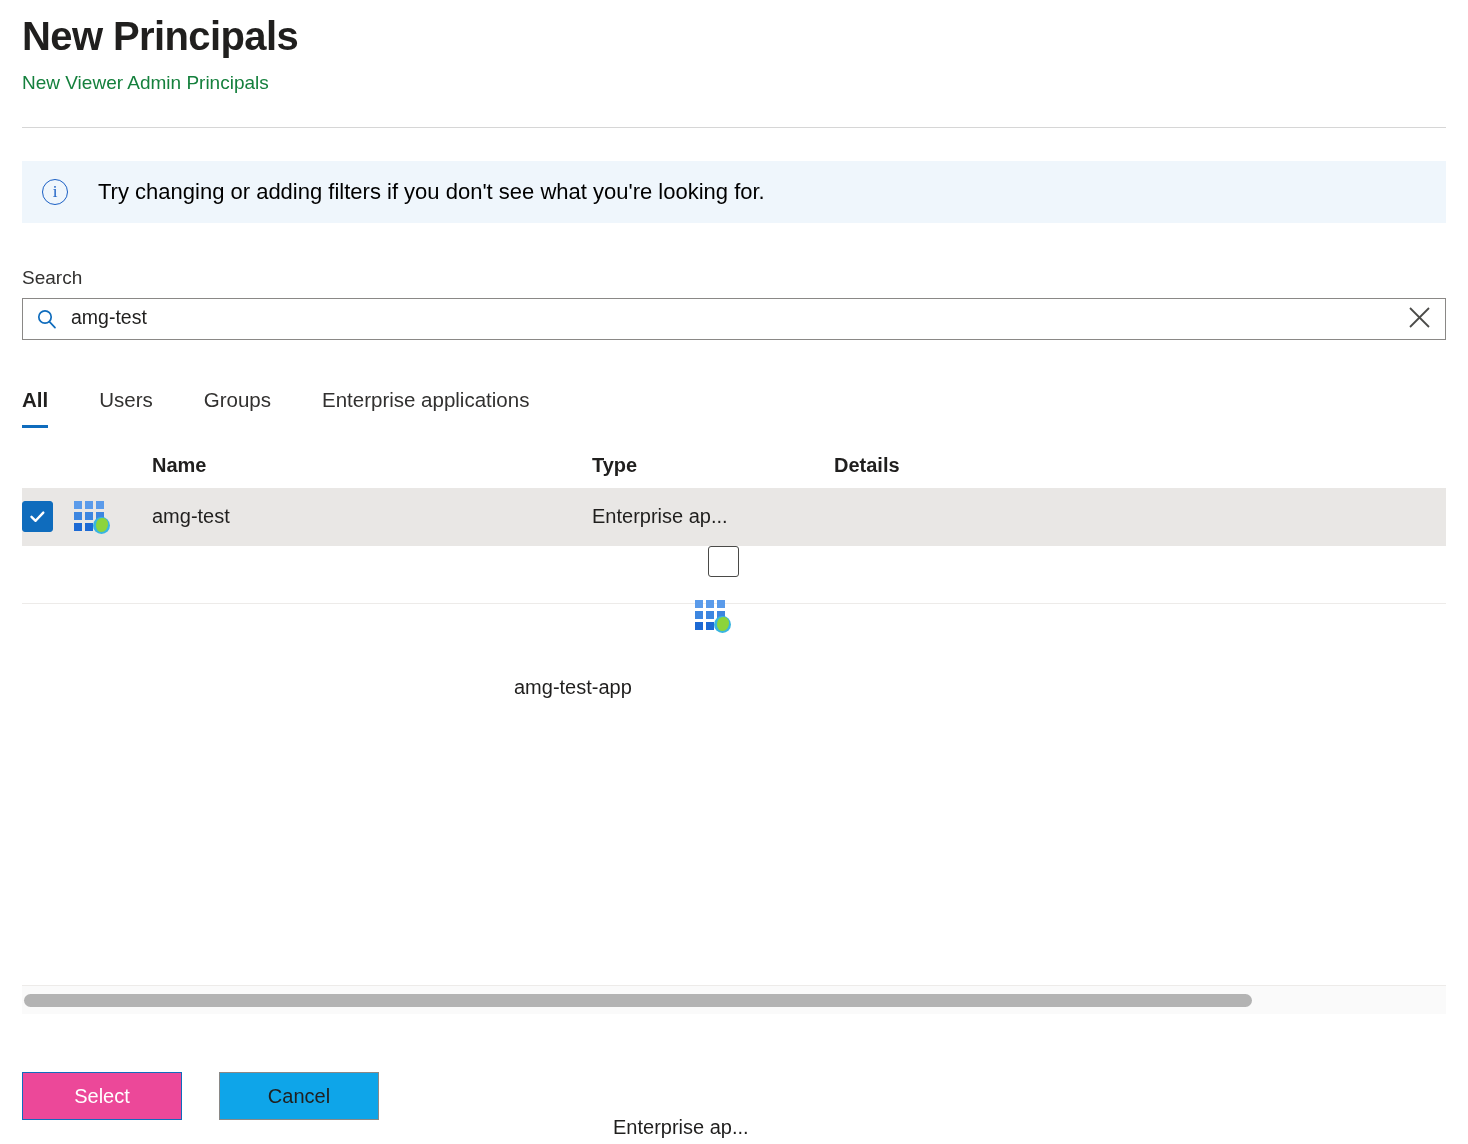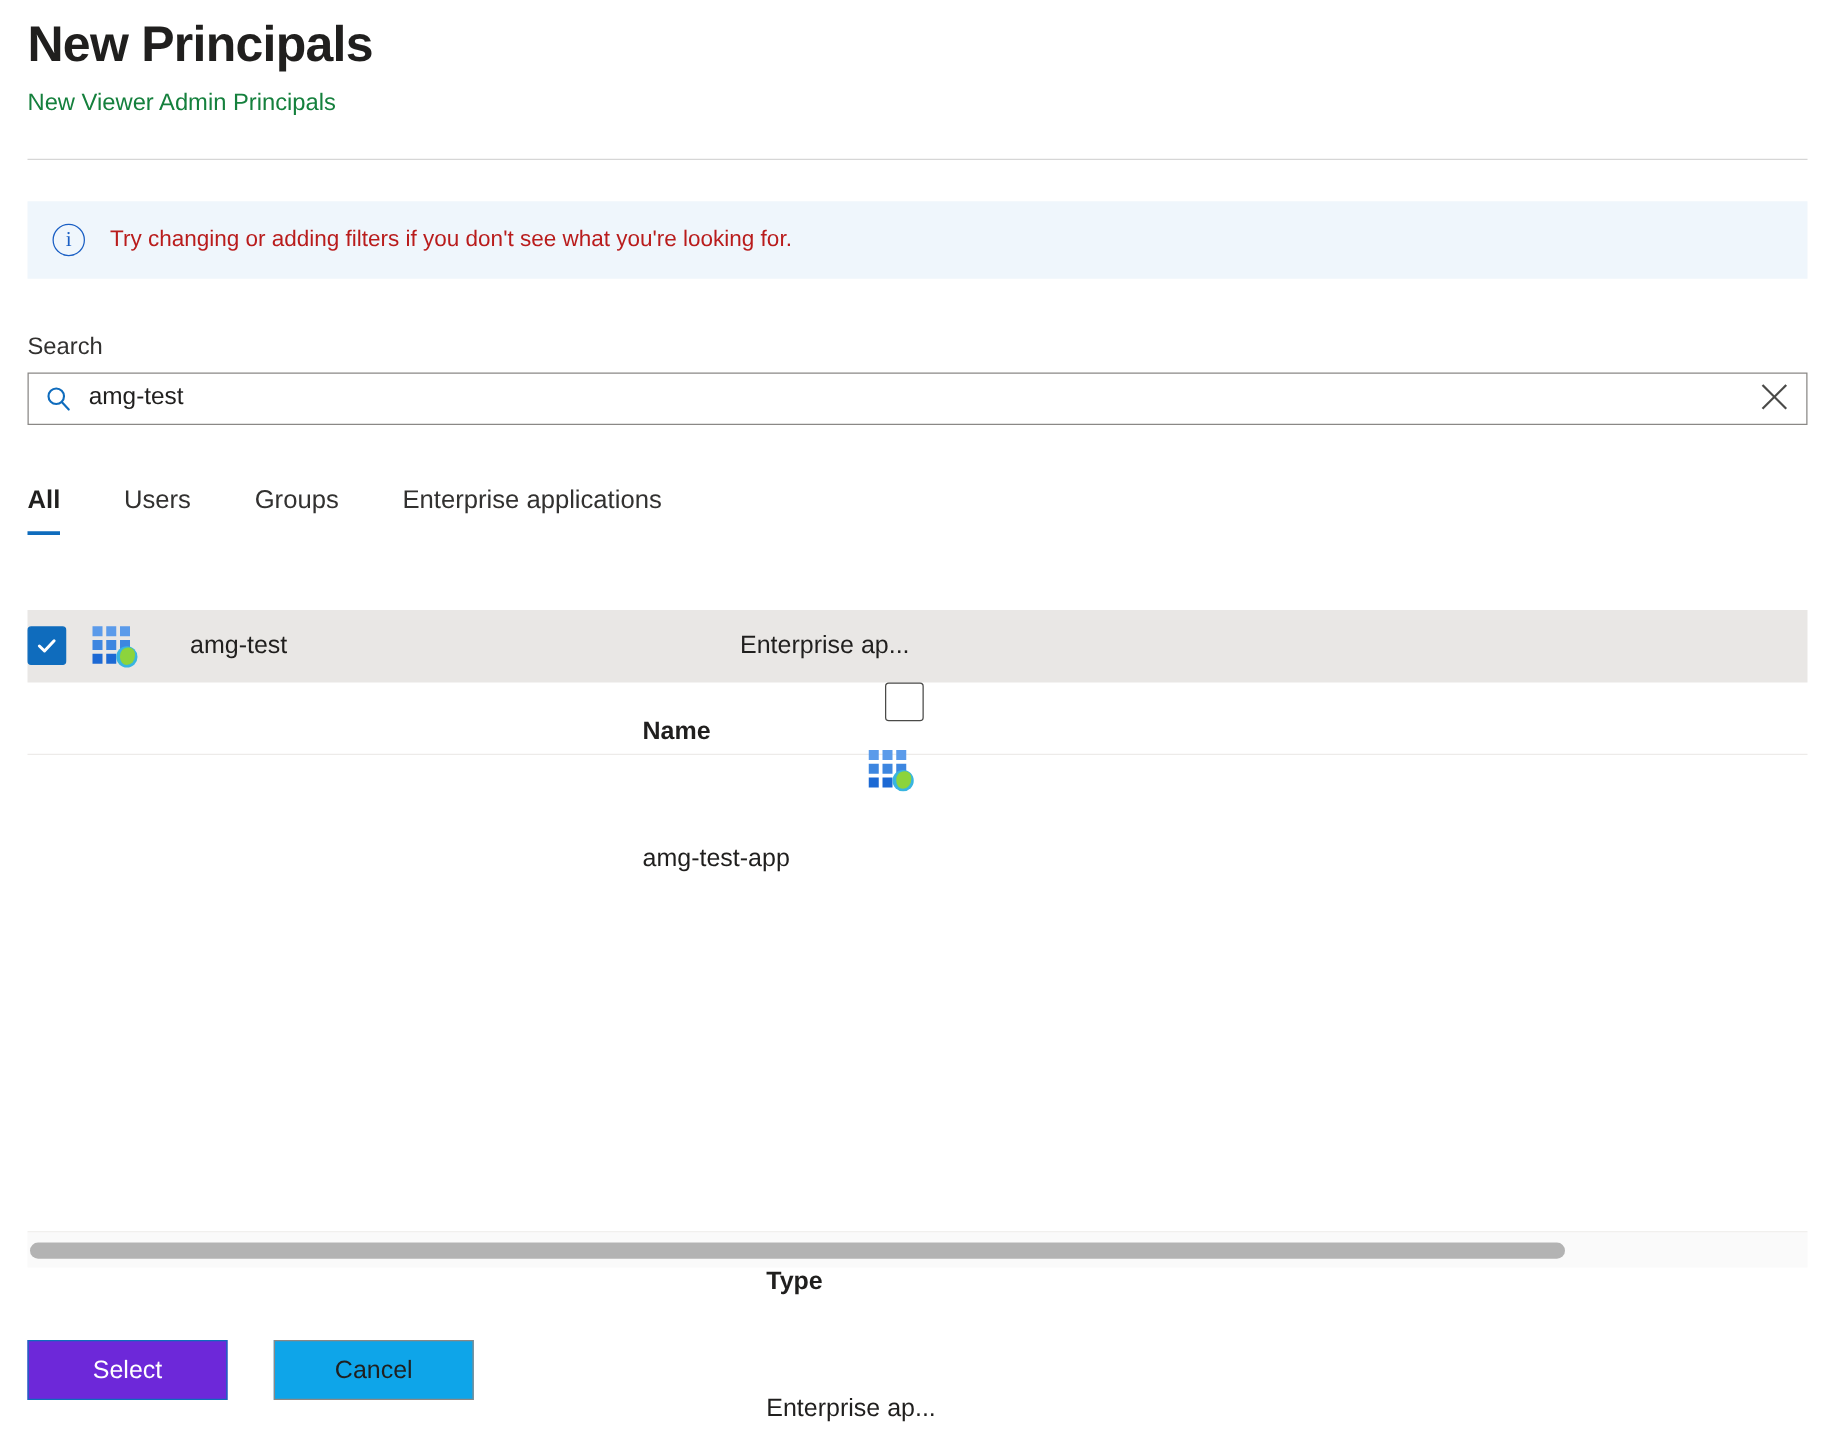--- a/index.html
+++ b/index.html
@@ -63,23 +63,23 @@
     border-radius: 50%;
     display: flex;
     align-items: center;
     justify-content: center;
     color: #1a5fc4;
     font-size: 17px;
     font-family: "Liberation Serif", serif;
     line-height: 1;
   }
   .info-text {
-    margin-left: 20px;
-    font-size: 18px;
-    color: #b91c1c;
+    margin-left: 30px;
+    font-size: 22px;
+    color: #000000;
     line-height: 1.2;
   }
 
   
   .search-block {
     margin: 44px 22px 0 22px;
   }
   .search-label {
     font-size: 19px;
     color: #323130;
@@ -157,21 +157,20 @@
   
   .table-wrap {
     margin: 0 22px 0 22px;
     position: relative;
   }
   .table-head {
     display: flex;
     align-items: center;
     height: 64px;
     padding-top: 20px;
-    flex-direction: column;
   }
   .col-check { width: 52px; flex: 0 0 52px; }
   .col-icon  { width: 78px; flex: 0 0 78px; }
   .col-name  { width: 440px; flex: 0 0 440px; }
   .col-type  { width: 242px; flex: 0 0 242px; }
   .col-details { width: 240px; flex: 0 0 240px; }
 
   .th {
     font-size: 20px;
     font-weight: bold;
@@ -286,21 +285,21 @@
   }
   .btn {
     height: 48px;
     min-width: 160px;
     font-family: "Liberation Sans", sans-serif;
     font-size: 20px;
     cursor: pointer;
     padding: 0 18px;
   }
   .btn-primary {
-    background: #6d28d9;
+    background: #ec4899;
     color: #ffffff;
     border: 1px solid #0f6cbd;
   }
   .btn-secondary {
     background: #0ea5e9;
     color: #201f1e;
     border: 1px solid #8a8886;
     margin-left: 37px;
   }
 </style>

